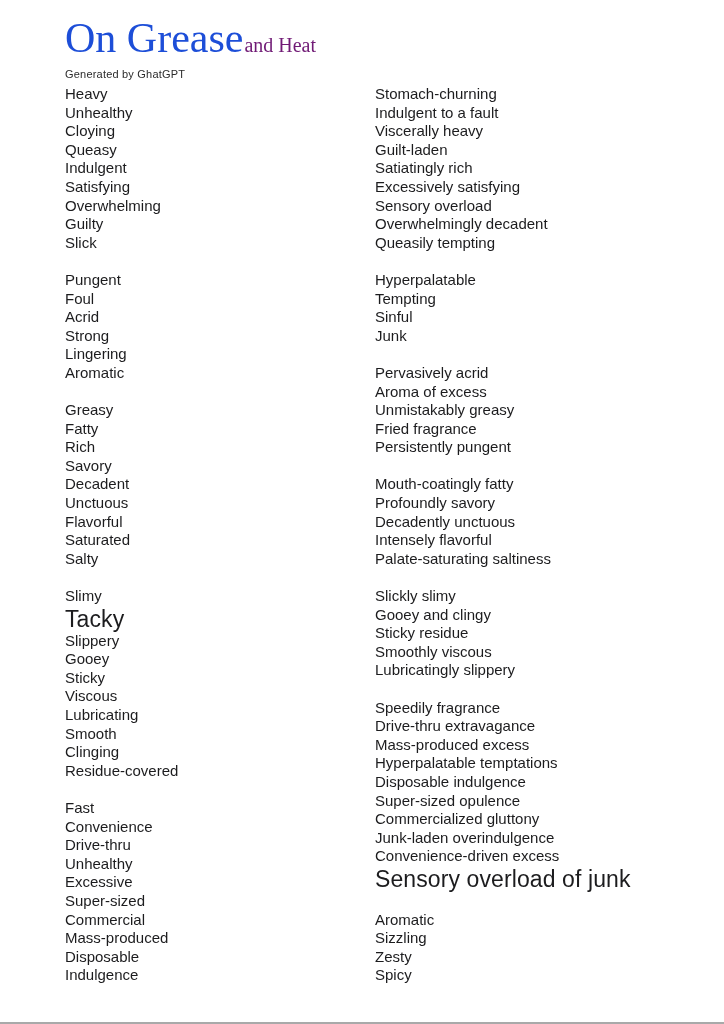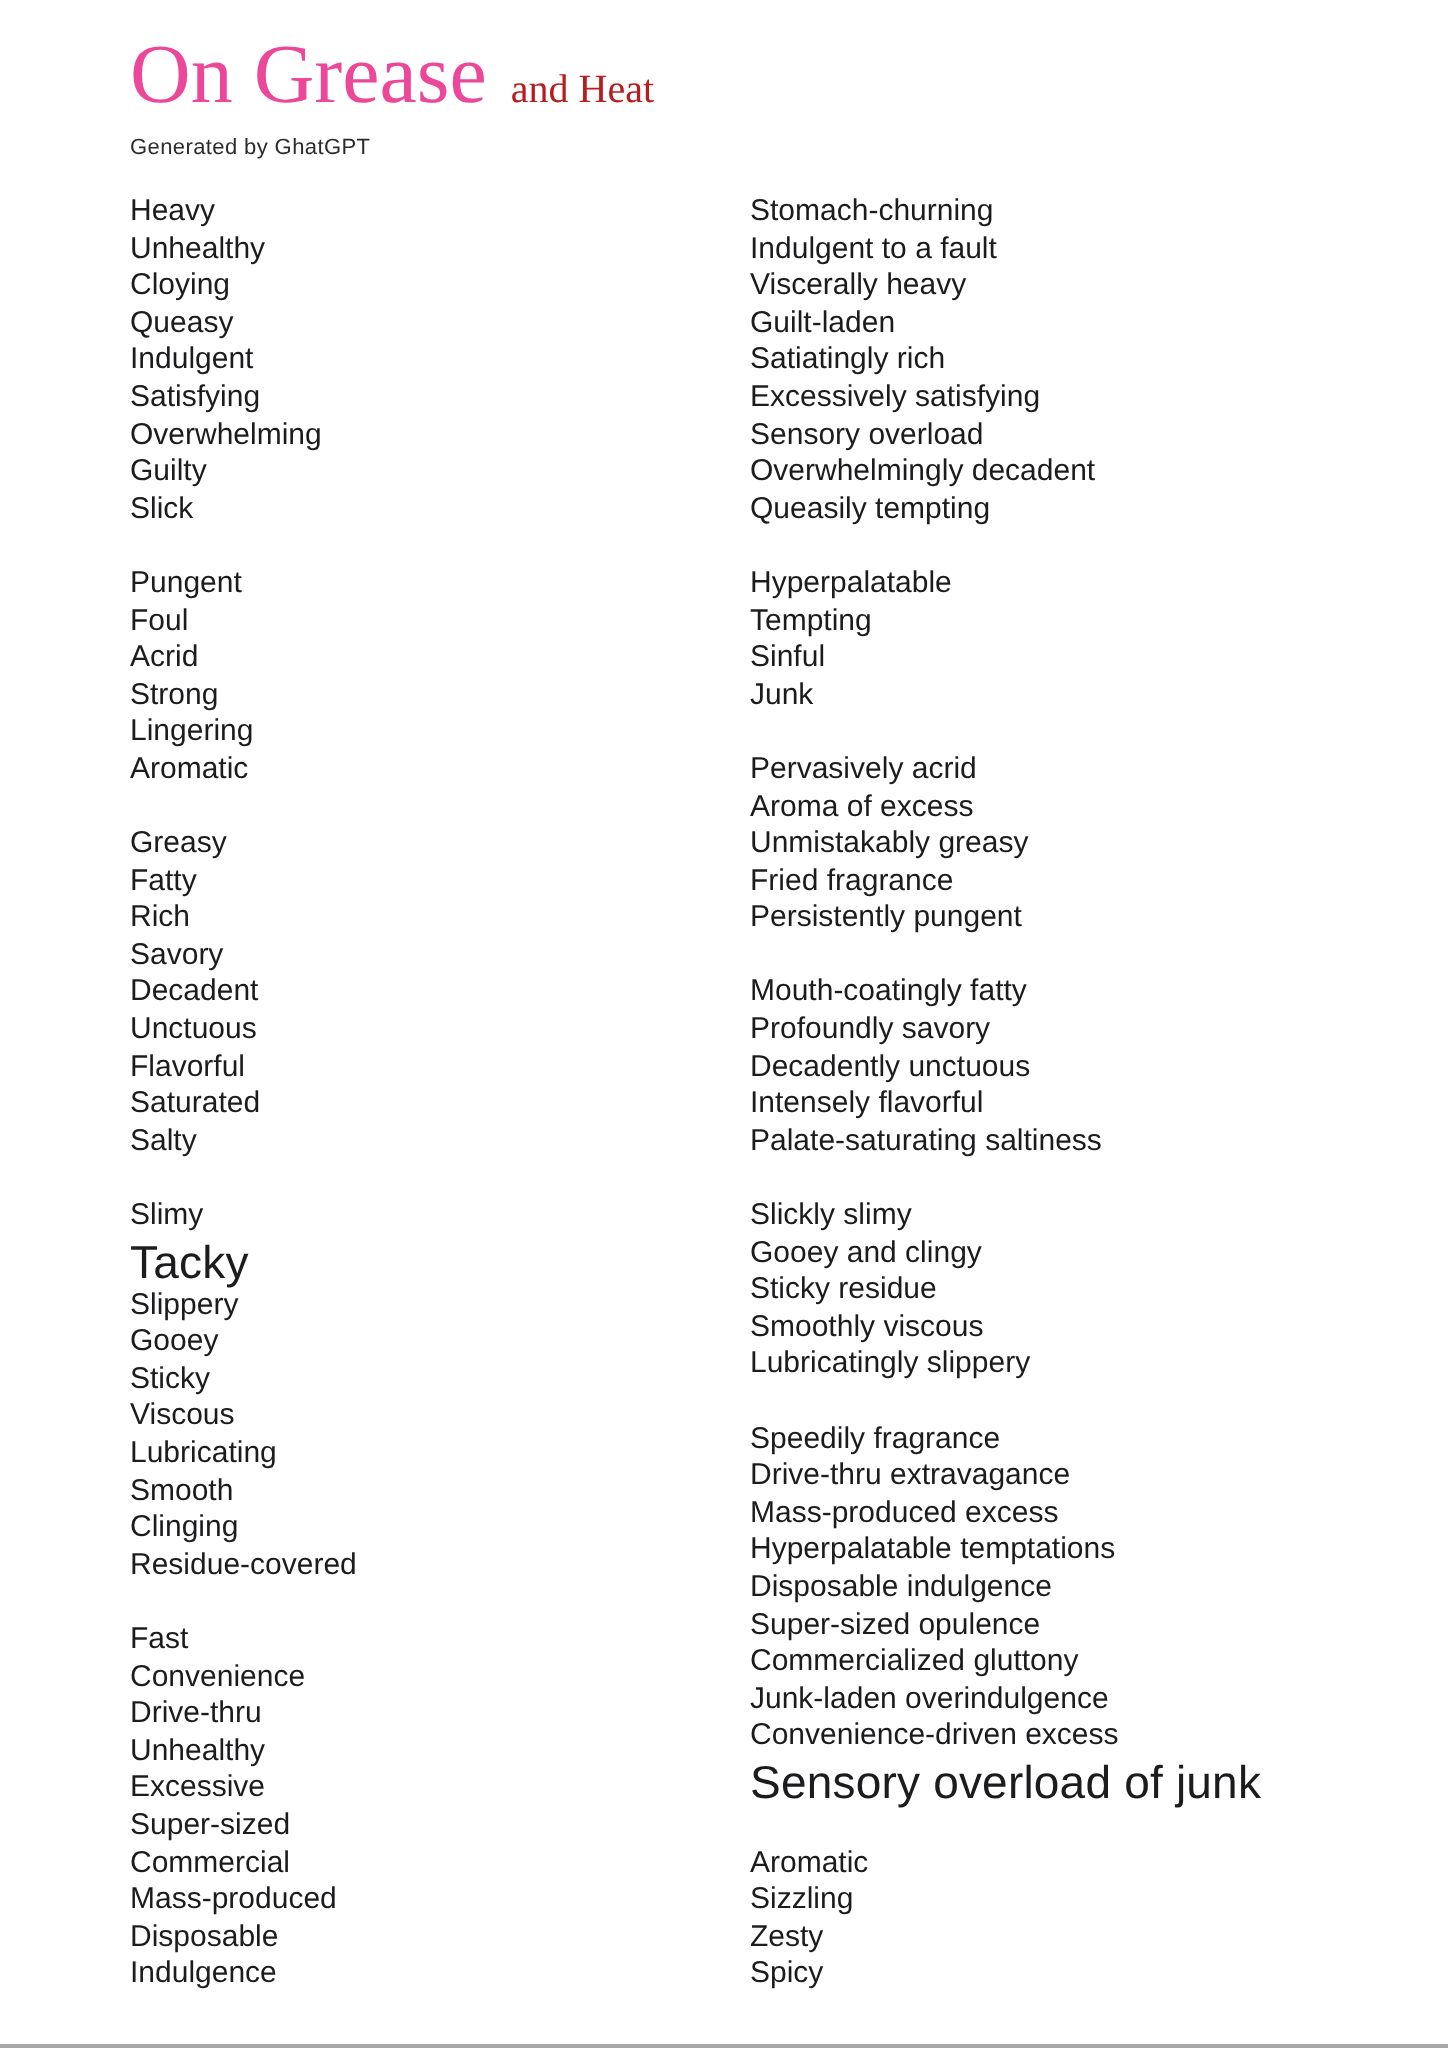--- a/index.html
+++ b/index.html
@@ -23,37 +23,37 @@
     left: 65px;
     top: 14px;
   }
   .title-line {
     font-family: "Liberation Serif", serif;
     white-space: nowrap;
     line-height: 1.15;
   }
   .title {
     font-size: 42px;
-    color: #ec4899;
+    color: #1d4ed8;
     font-weight: 400;
   }
   .subtitle {
     font-size: 20px;
-    color: #b91c1c;
-    margin-left: 12px;
+    color: #701a75;
+    margin-left: 1px;
   }
   .byline {
     font-size: 11px;
     color: #2b2b2b;
     margin-top: 6px;
     letter-spacing: 0.2px;
   }
   .col {
     position: absolute;
-    top: 97px;
+    top: 85px;
   }
   .col-left  { left: 65px;  width: 300px; }
   .col-right { left: 375px; width: 335px; }
   .group {
     margin-bottom: 18.6px;
   }
   .item {
     font-size: 15px;
     line-height: 18.6px;
     color: #1c1c1e;

